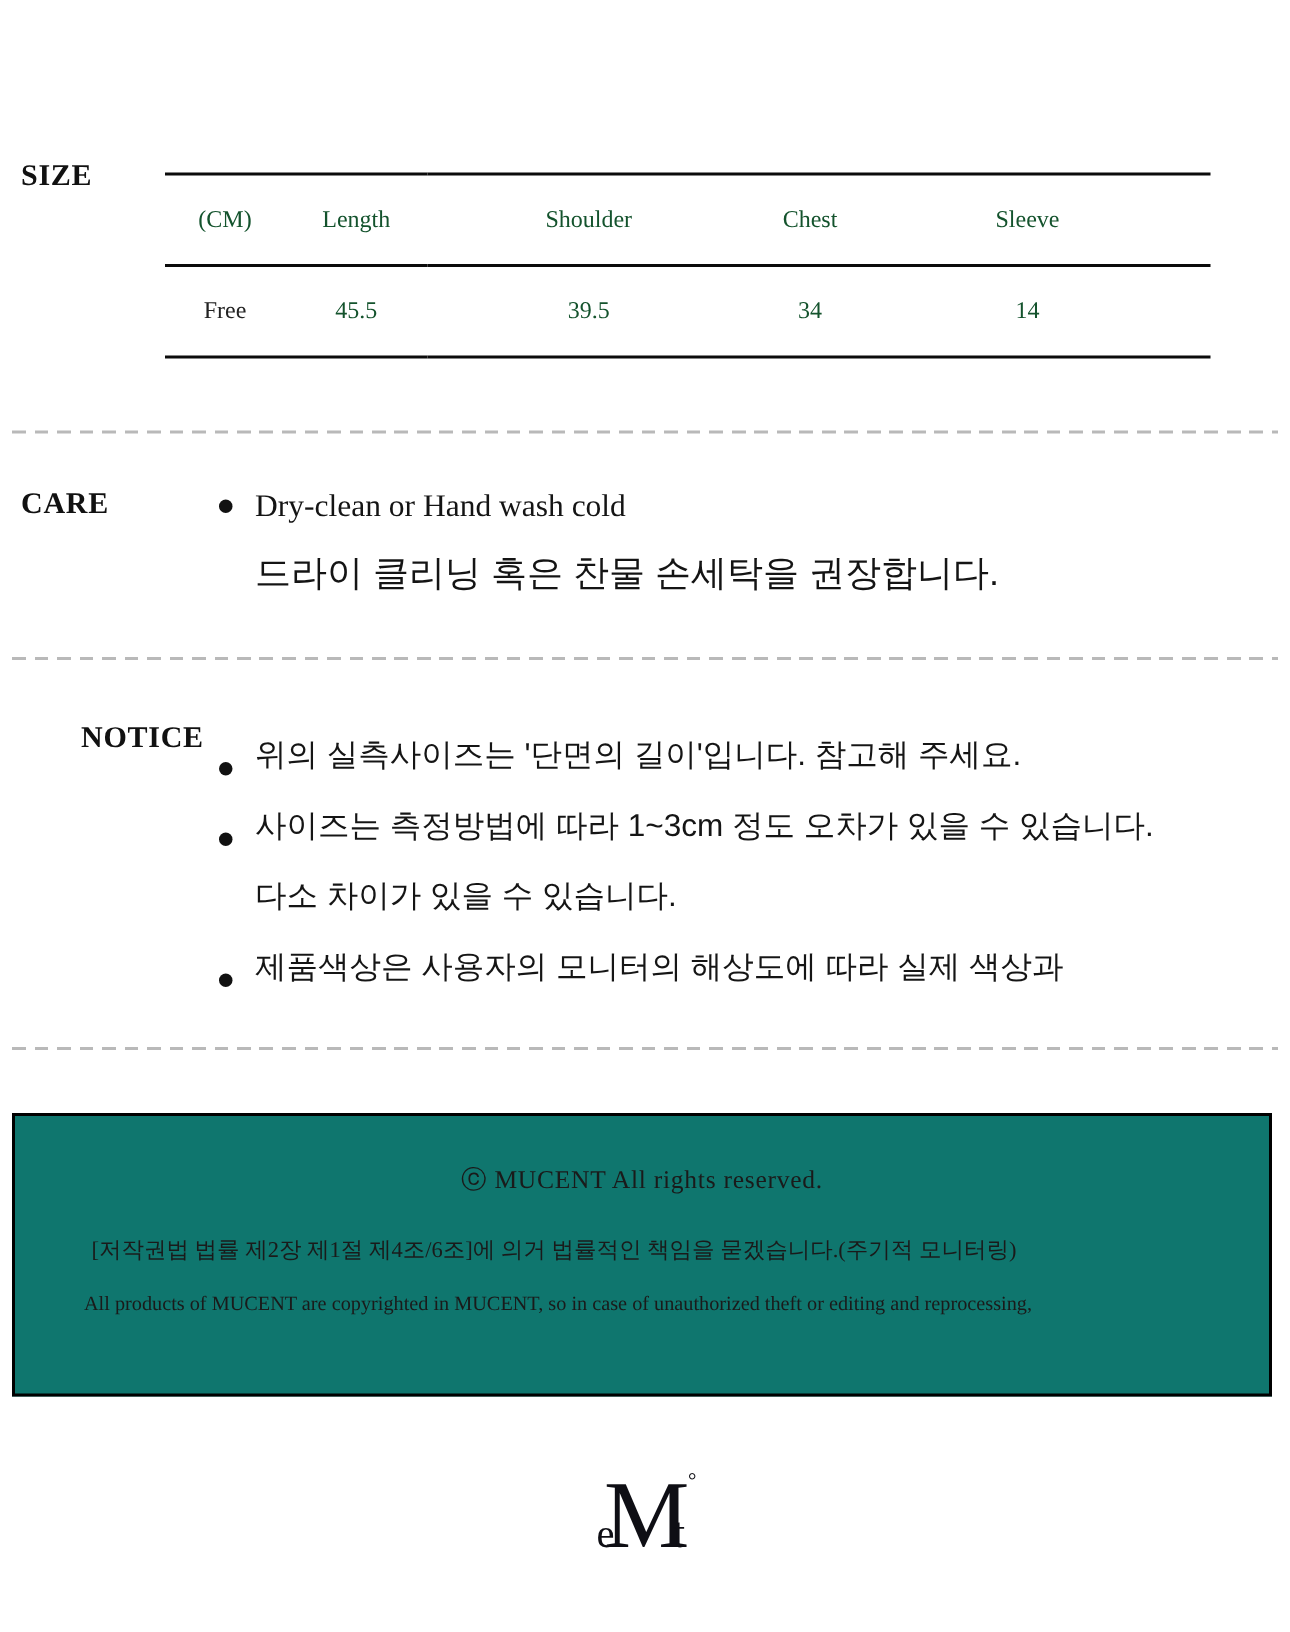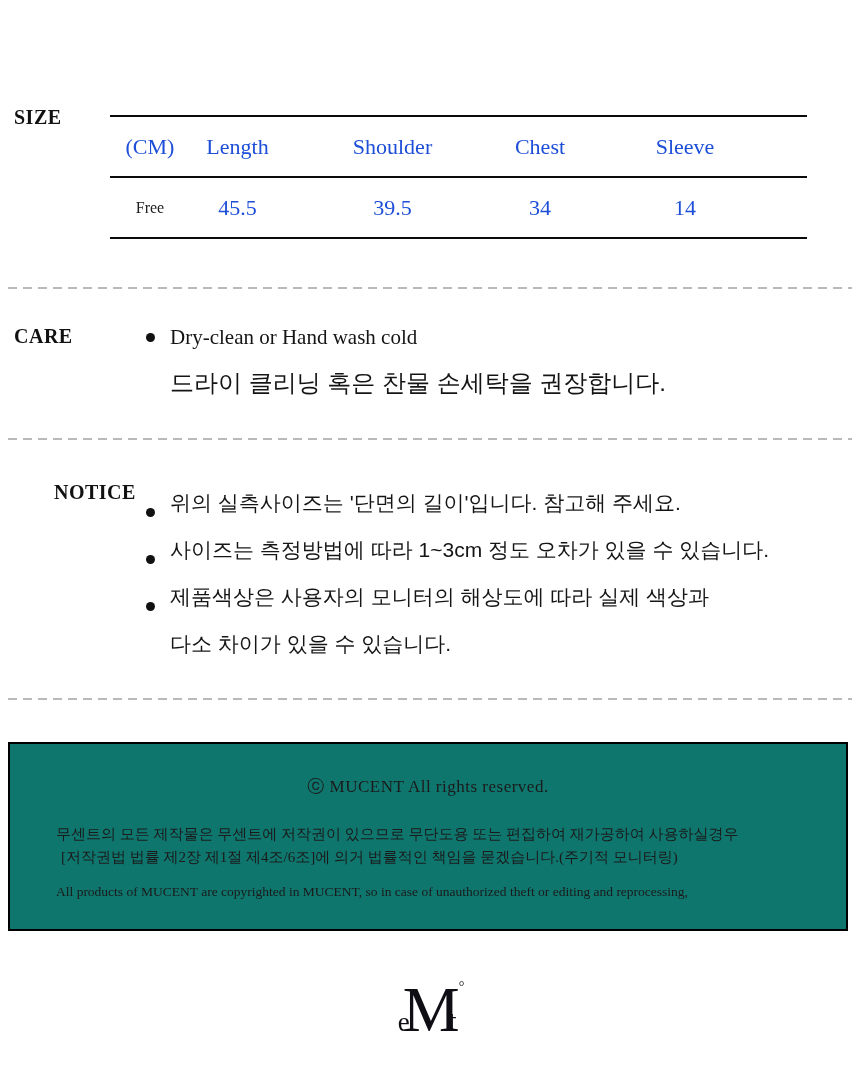--- a/index.html
+++ b/index.html
@@ -17,21 +17,21 @@
   
   #size-table {
     position:absolute; left:110px; top:115px; width:697px;
     border-collapse:collapse; table-layout:fixed;
     border-top:2.5px solid #0b0b0b; border-bottom:2.5px solid #0b0b0b;
   }
   #size-table thead tr { height:61px; border-bottom:2.5px solid #0b0b0b; }
   #size-table tbody tr { height:61px; }
   #size-table td, #size-table th {
     text-align:center; vertical-align:middle;
-    font-weight:normal; font-size:22px; color:#1d4ed8;
+    font-weight:normal; font-size:16px; color:#14532d;
   }
   #size-table td.row-key { font-size:16px; color:#222;margin-top:37px; }
   
   .dashed-sep {
     position:absolute; left:8px; width:844px; height:2px;
     background:repeating-linear-gradient(90deg,#b9b9b9 0 9px,transparent 9px 15px);
   }
   #sep-1 { top:287px; } #sep-2 { top:438px; } #sep-3 { top:698px; }
   
   #care-item { position:absolute; left:146px; top:322px; display:flex; align-items:flex-start; }
@@ -126,36 +126,35 @@
 
 <div id="notice-list">
   <div class="notice-row">
     <span class="dot"></span>
     <span class="notice-text">위의 실측사이즈는 '단면의 길이'입니다. 참고해 주세요.</span>
   </div>
   <div class="notice-row">
     <span class="dot"></span>
     <span class="notice-text">사이즈는 측정방법에 따라 1~3cm 정도 오차가 있을 수 있습니다.</span>
   </div>
+  <div class="notice-row continuation">
+    <span class="dot"></span>
+    <span class="notice-text">다소 차이가 있을 수 있습니다.</span>
+  </div>
   <div class="notice-row">
     <span class="dot"></span>
     <span class="notice-text">제품색상은 사용자의 모니터의 해상도에 따라 실제 색상과</span>
-  </div>
-  <div class="notice-row continuation">
-    <span class="dot"></span>
-    <span class="notice-text">다소 차이가 있을 수 있습니다.</span>
   </div>
 </div>
 
 <div id="sep-3" class="dashed-sep"></div>
 
 <div id="copyright-box">
   <div id="copyright-title">ⓒ MUCENT All rights reserved.</div>
   <div id="copyright-ko">
-    <div class="line-1">무센트의 모든 제작물은 무센트에 저작권이 있으므로 무단도용 또는 편집하여 재가공하여 사용하실경우</div>
     <div class="line-2">[저작권법 법률 제2장 제1절 제4조/6조]에 의거 법률적인 책임을 묻겠습니다.(주기적 모니터링)</div>
   </div>
   <div id="copyright-en">
     <div>All products of MUCENT are copyrighted in MUCENT, so in case of unauthorized theft or editing and reprocessing,</div>
   </div>
 </div>
 
 <div id="logo">
   <span class="l-e">e</span>
   <span class="l-m">M</span>

